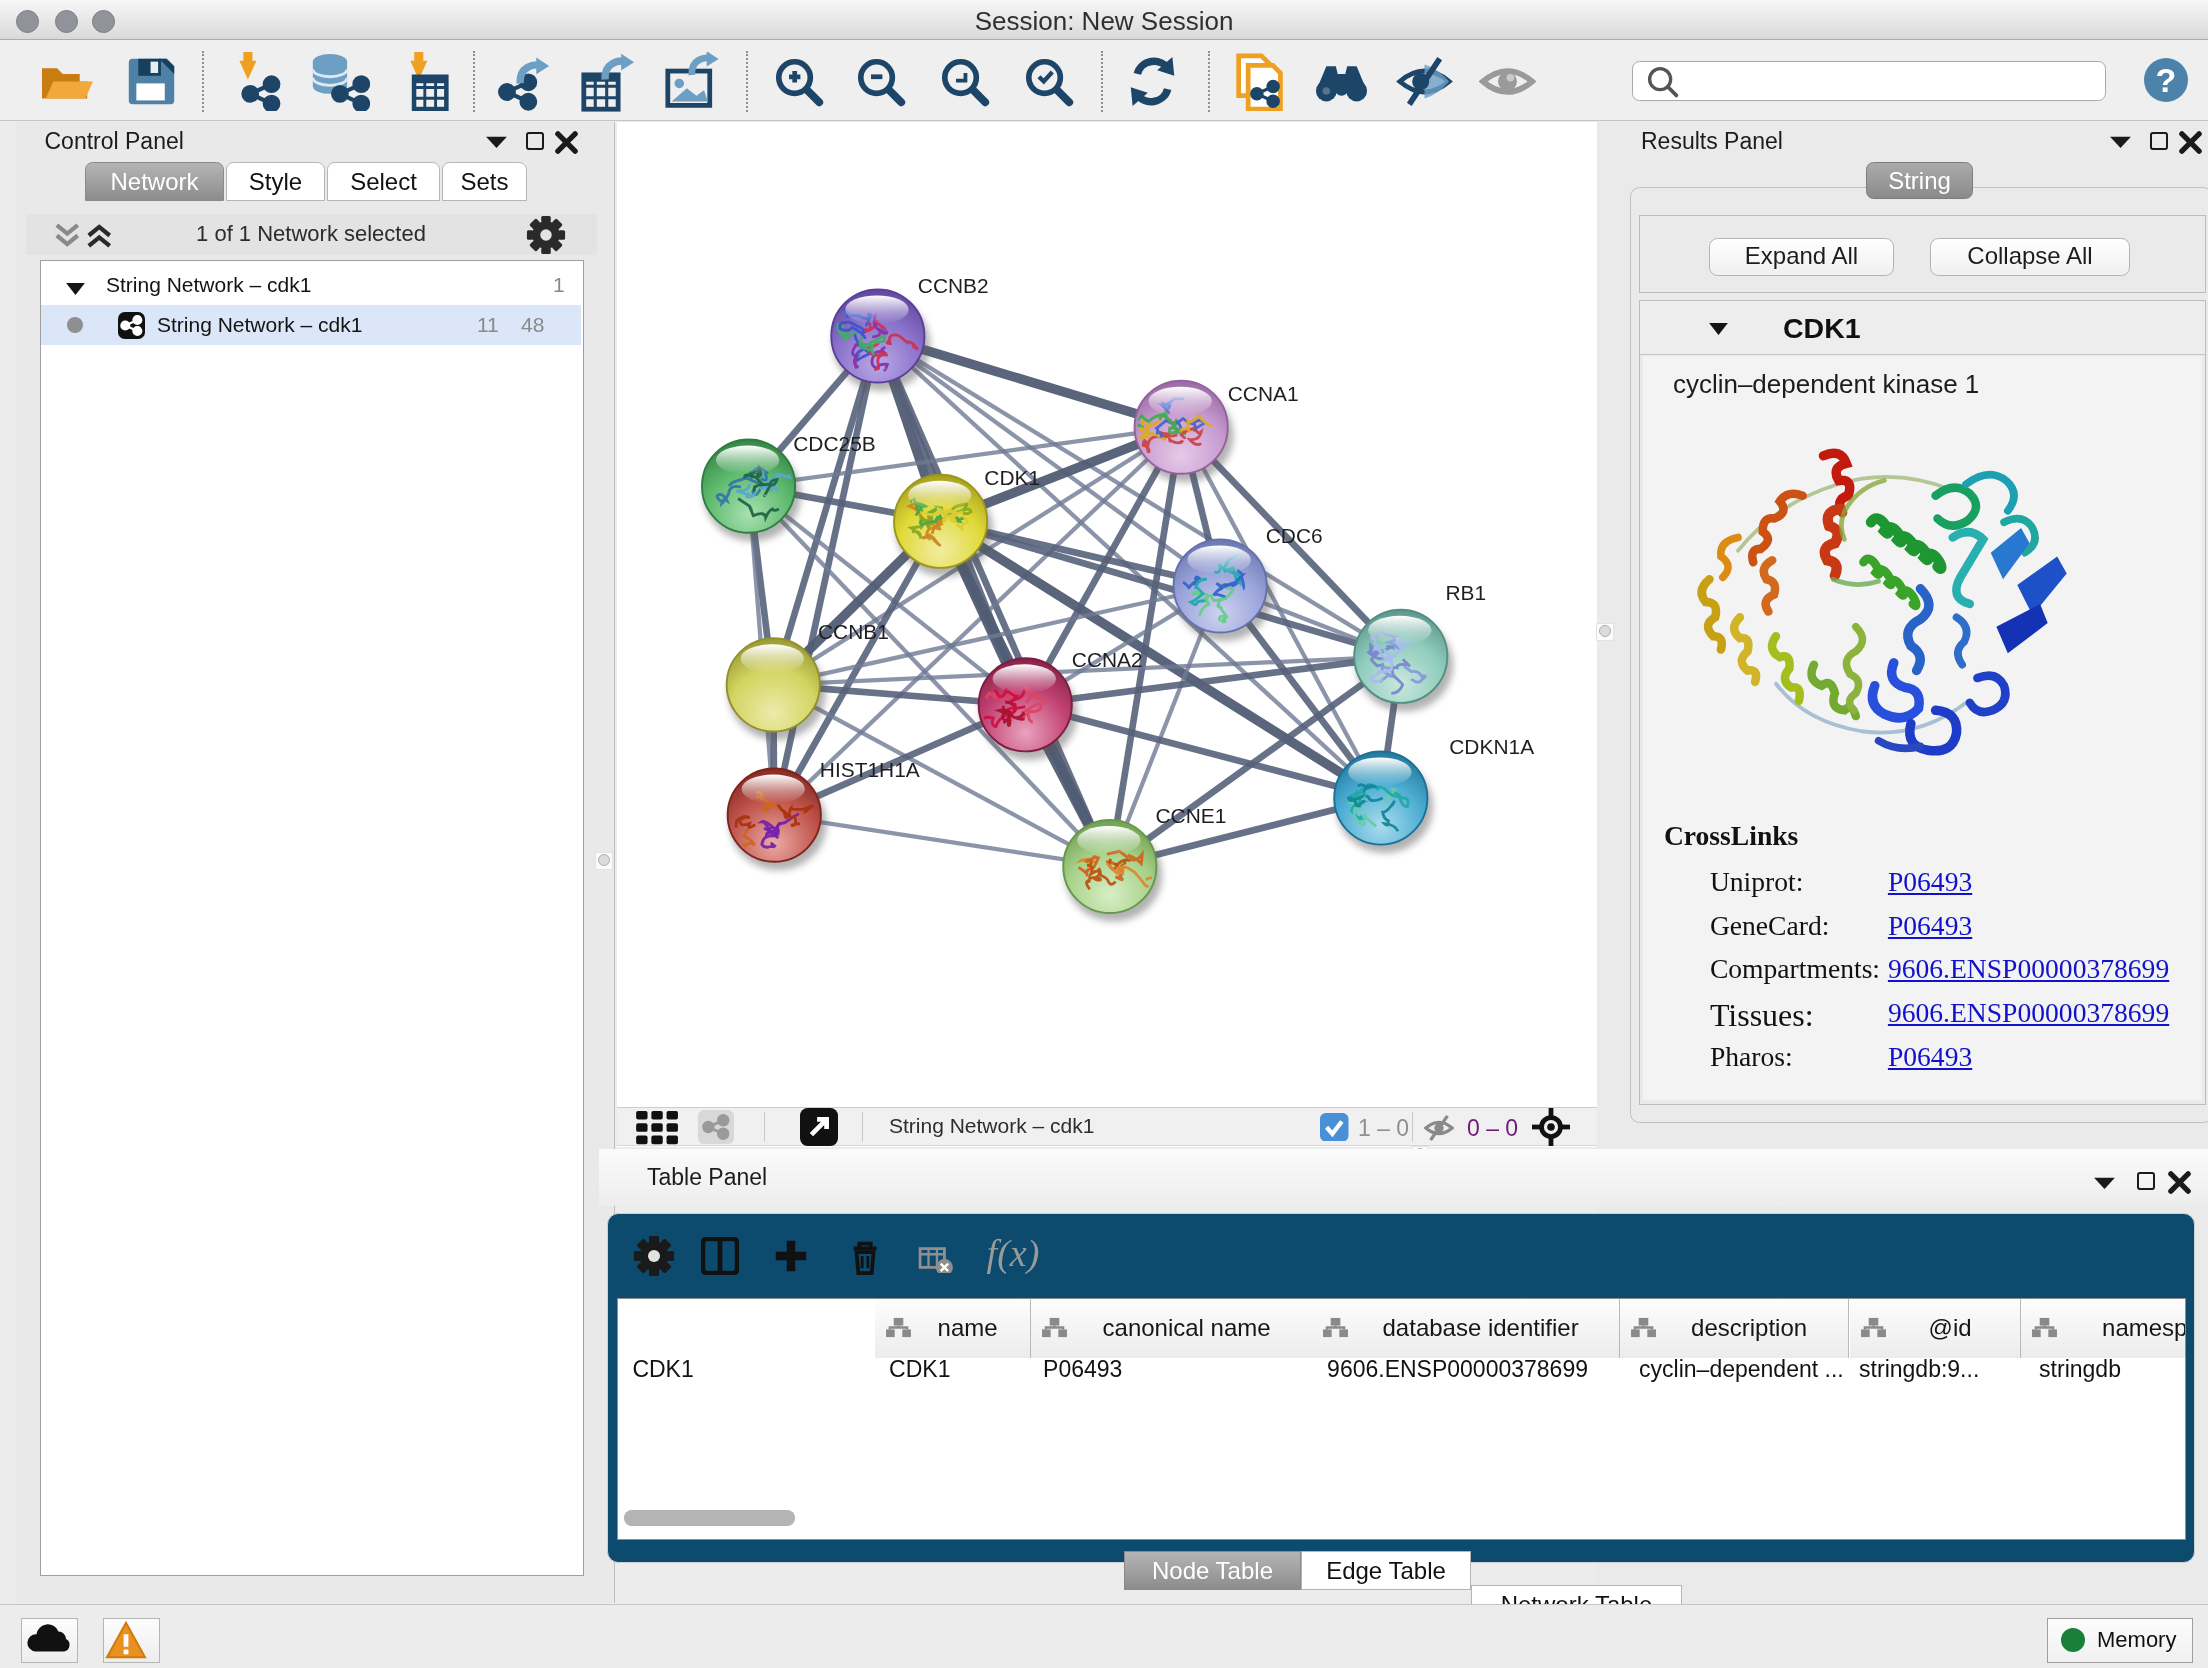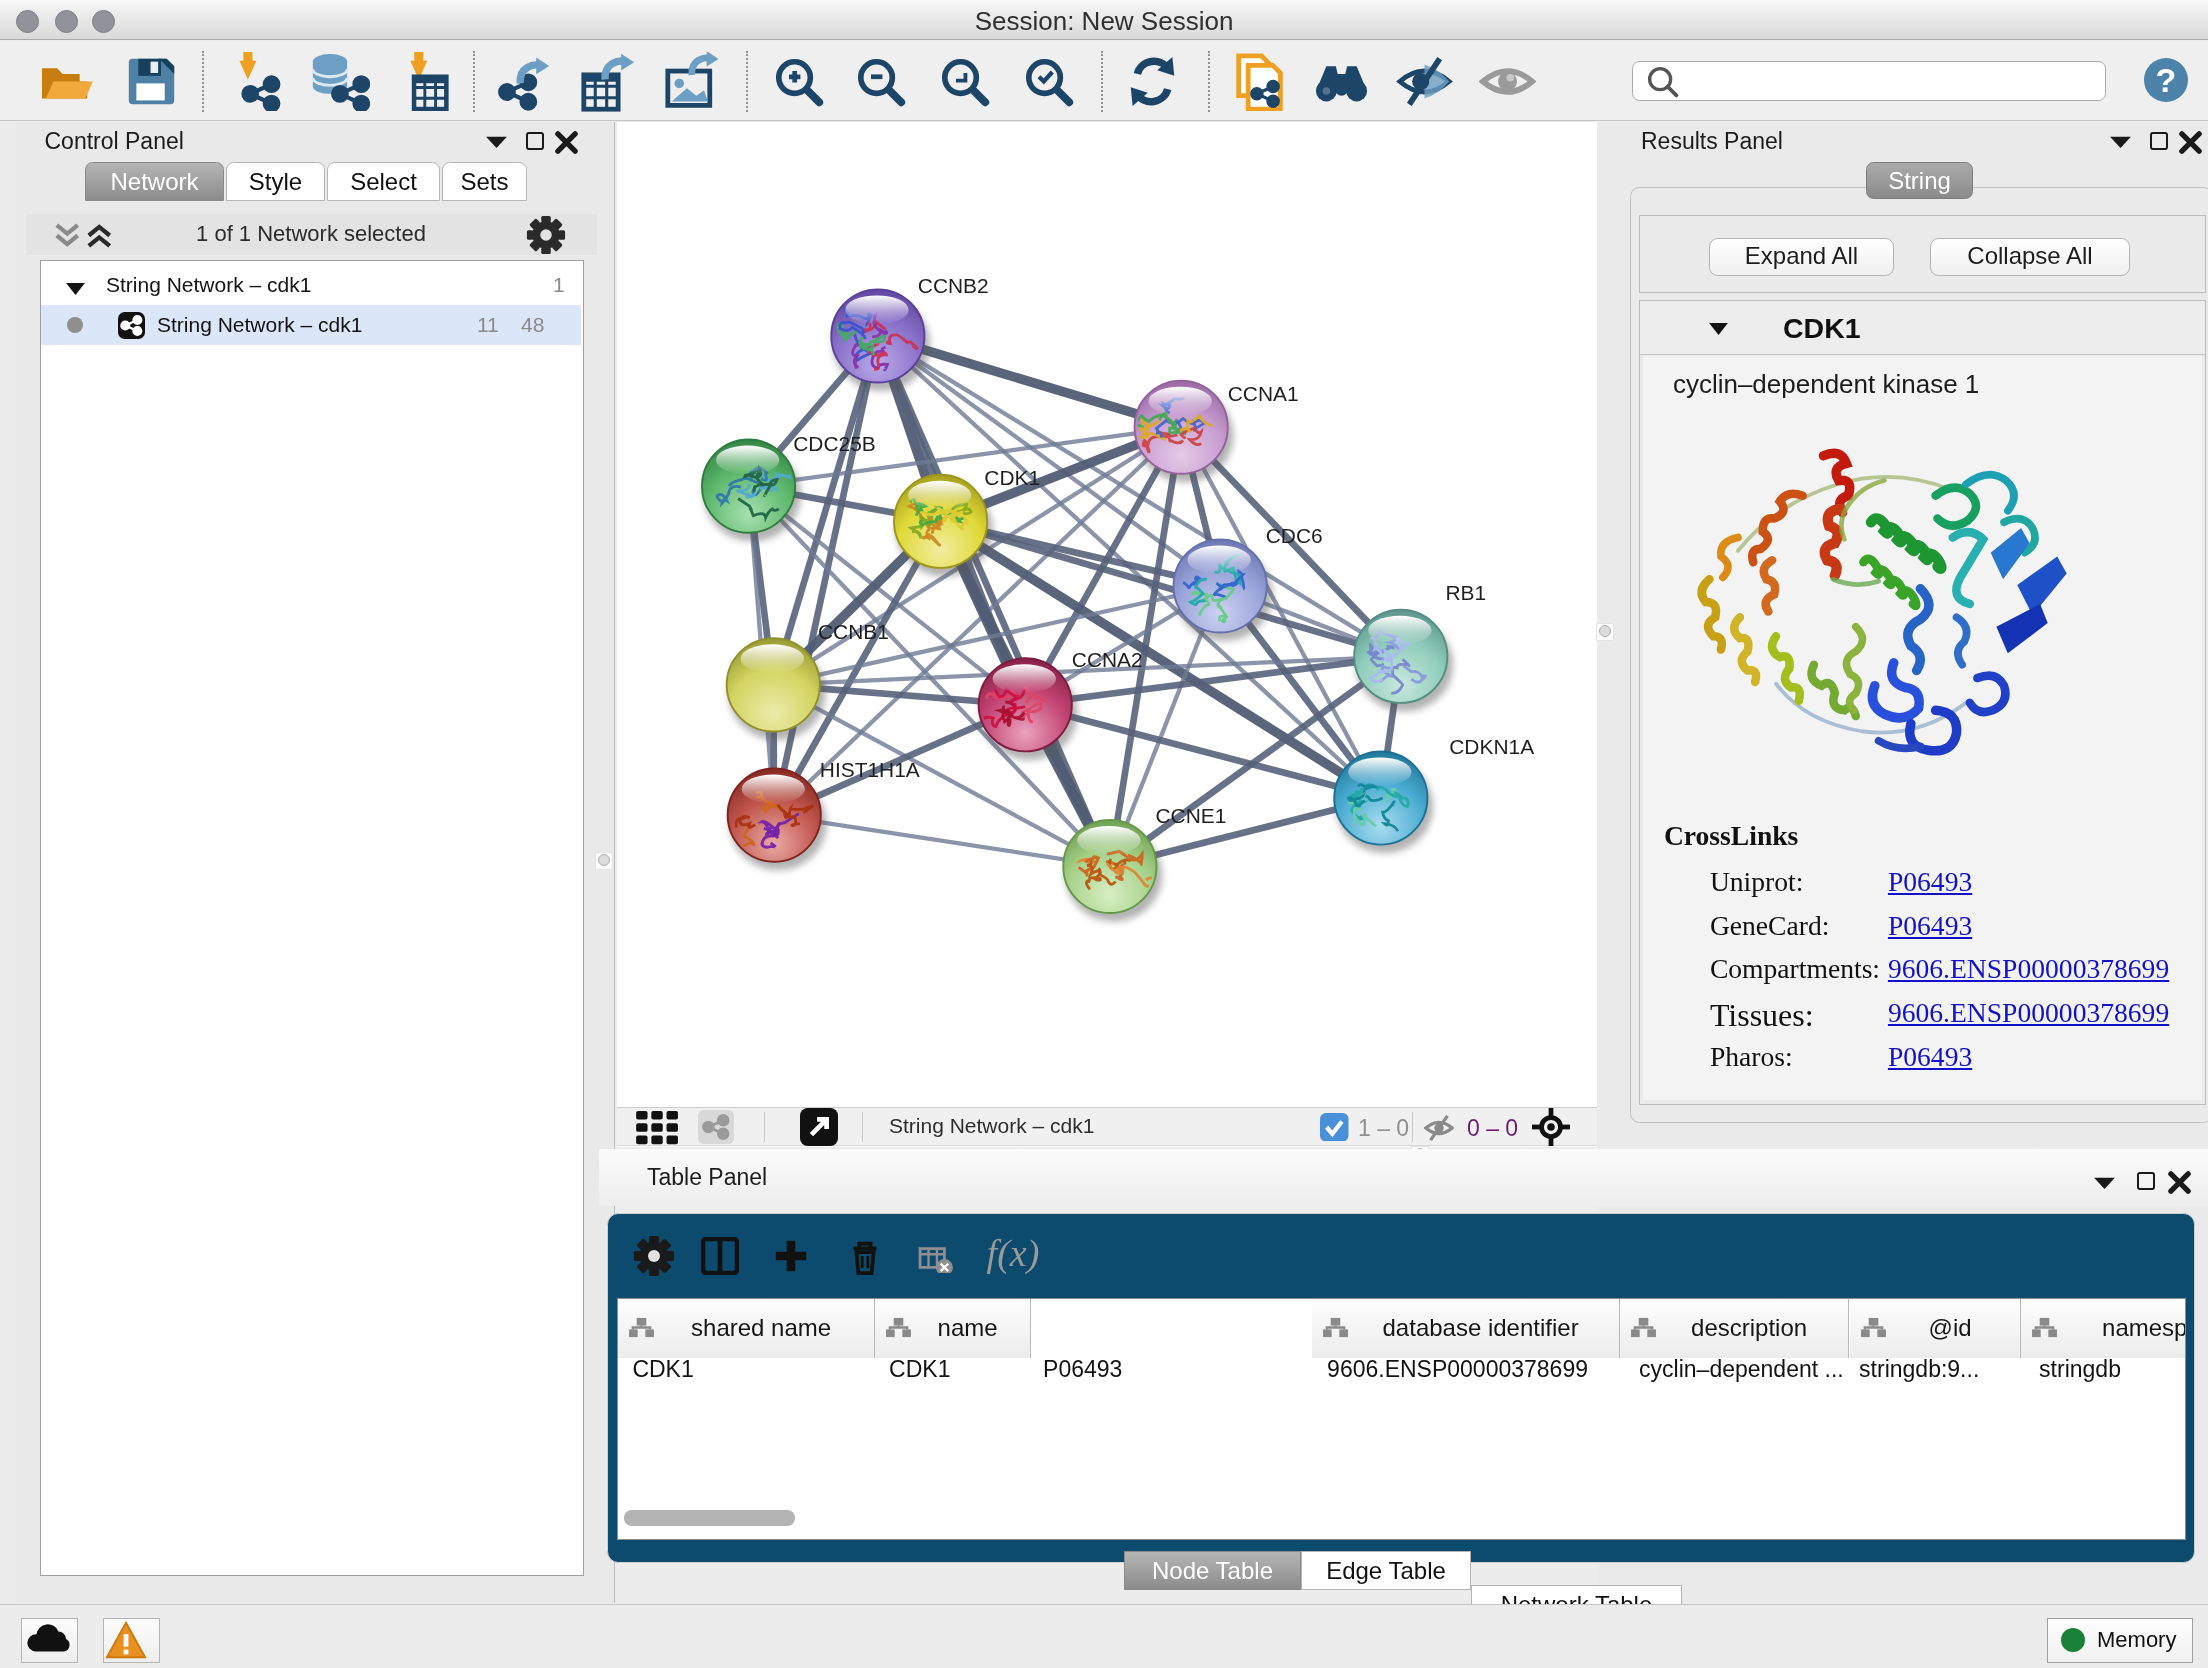--- a/index.html
+++ b/index.html
@@ -744,41 +744,41 @@
         <path d="M17 22 v13 M23 22 v13" stroke="#111" stroke-width="3"></path>
       </svg>
   <svg class="abs" style="left:310px;top:28.5px;" width="36" height="30" viewBox="0 0 38 32">
         <rect x="2" y="6" width="26" height="20" fill="none" stroke="#8f8f8f" stroke-width="3"></rect>
         <path d="M2 12 h26 M11 6 v20 M20 6 v20" stroke="#8f8f8f" stroke-width="2.5"></path>
         <circle cx="28" cy="26" r="9" fill="#8f8f8f"></circle>
         <path d="M24 22 l8 8 M32 22 l-8 8" stroke="#fff" stroke-width="2.5"></path>
       </svg>
   <div class="abs" style="left:379px;top:17px;"><span style="font-family:'Liberation Serif',serif;font-style:italic;font-size:38px;color:#9a9a9a;">f(x)</span></div>
   <div class="abs" id="tbltable">
-    <div class="abs th" style="left:0px;width:257px;">
-          <svg class="abs" style="left:11.4px;top:17px;" width="25" height="23" viewBox="0 0 26 24">
-            <g fill="#8a8a8a">
-              <rect x="8" y="2" width="10" height="8"></rect>
-              <rect x="0" y="14" width="9" height="8"></rect>
-              <rect x="17" y="14" width="9" height="8"></rect>
-              <path d="M13 10 v3 M4 14 v-2 h18 v2" stroke="#8a8a8a" stroke-width="2.5" fill="none"></path>
-            </g>
-          </svg>
-          <div class="abs thtxt" style="left:34px;width:calc(100% - 38px);">shared name</div>
-        </div>
         <div class="abs th" style="left:257px;width:156px;">
           <svg class="abs" style="left:11.4px;top:17px;" width="25" height="23" viewBox="0 0 26 24">
             <g fill="#8a8a8a">
               <rect x="8" y="2" width="10" height="8"></rect>
               <rect x="0" y="14" width="9" height="8"></rect>
               <rect x="17" y="14" width="9" height="8"></rect>
               <path d="M13 10 v3 M4 14 v-2 h18 v2" stroke="#8a8a8a" stroke-width="2.5" fill="none"></path>
             </g>
           </svg>
           <div class="abs thtxt" style="left:34px;width:calc(100% - 38px);">name</div>
+        </div>
+        <div class="abs th" style="left:413px;width:282px;">
+          <svg class="abs" style="left:11.4px;top:17px;" width="25" height="23" viewBox="0 0 26 24">
+            <g fill="#8a8a8a">
+              <rect x="8" y="2" width="10" height="8"></rect>
+              <rect x="0" y="14" width="9" height="8"></rect>
+              <rect x="17" y="14" width="9" height="8"></rect>
+              <path d="M13 10 v3 M4 14 v-2 h18 v2" stroke="#8a8a8a" stroke-width="2.5" fill="none"></path>
+            </g>
+          </svg>
+          <div class="abs thtxt" style="left:34px;width:calc(100% - 38px);">canonical name</div>
         </div>
         <div class="abs th" style="left:694px;width:308px;">
           <svg class="abs" style="left:11.4px;top:17px;" width="25" height="23" viewBox="0 0 26 24">
             <g fill="#8a8a8a">
               <rect x="8" y="2" width="10" height="8"></rect>
               <rect x="0" y="14" width="9" height="8"></rect>
               <rect x="17" y="14" width="9" height="8"></rect>
               <path d="M13 10 v3 M4 14 v-2 h18 v2" stroke="#8a8a8a" stroke-width="2.5" fill="none"></path>
             </g>
           </svg>

